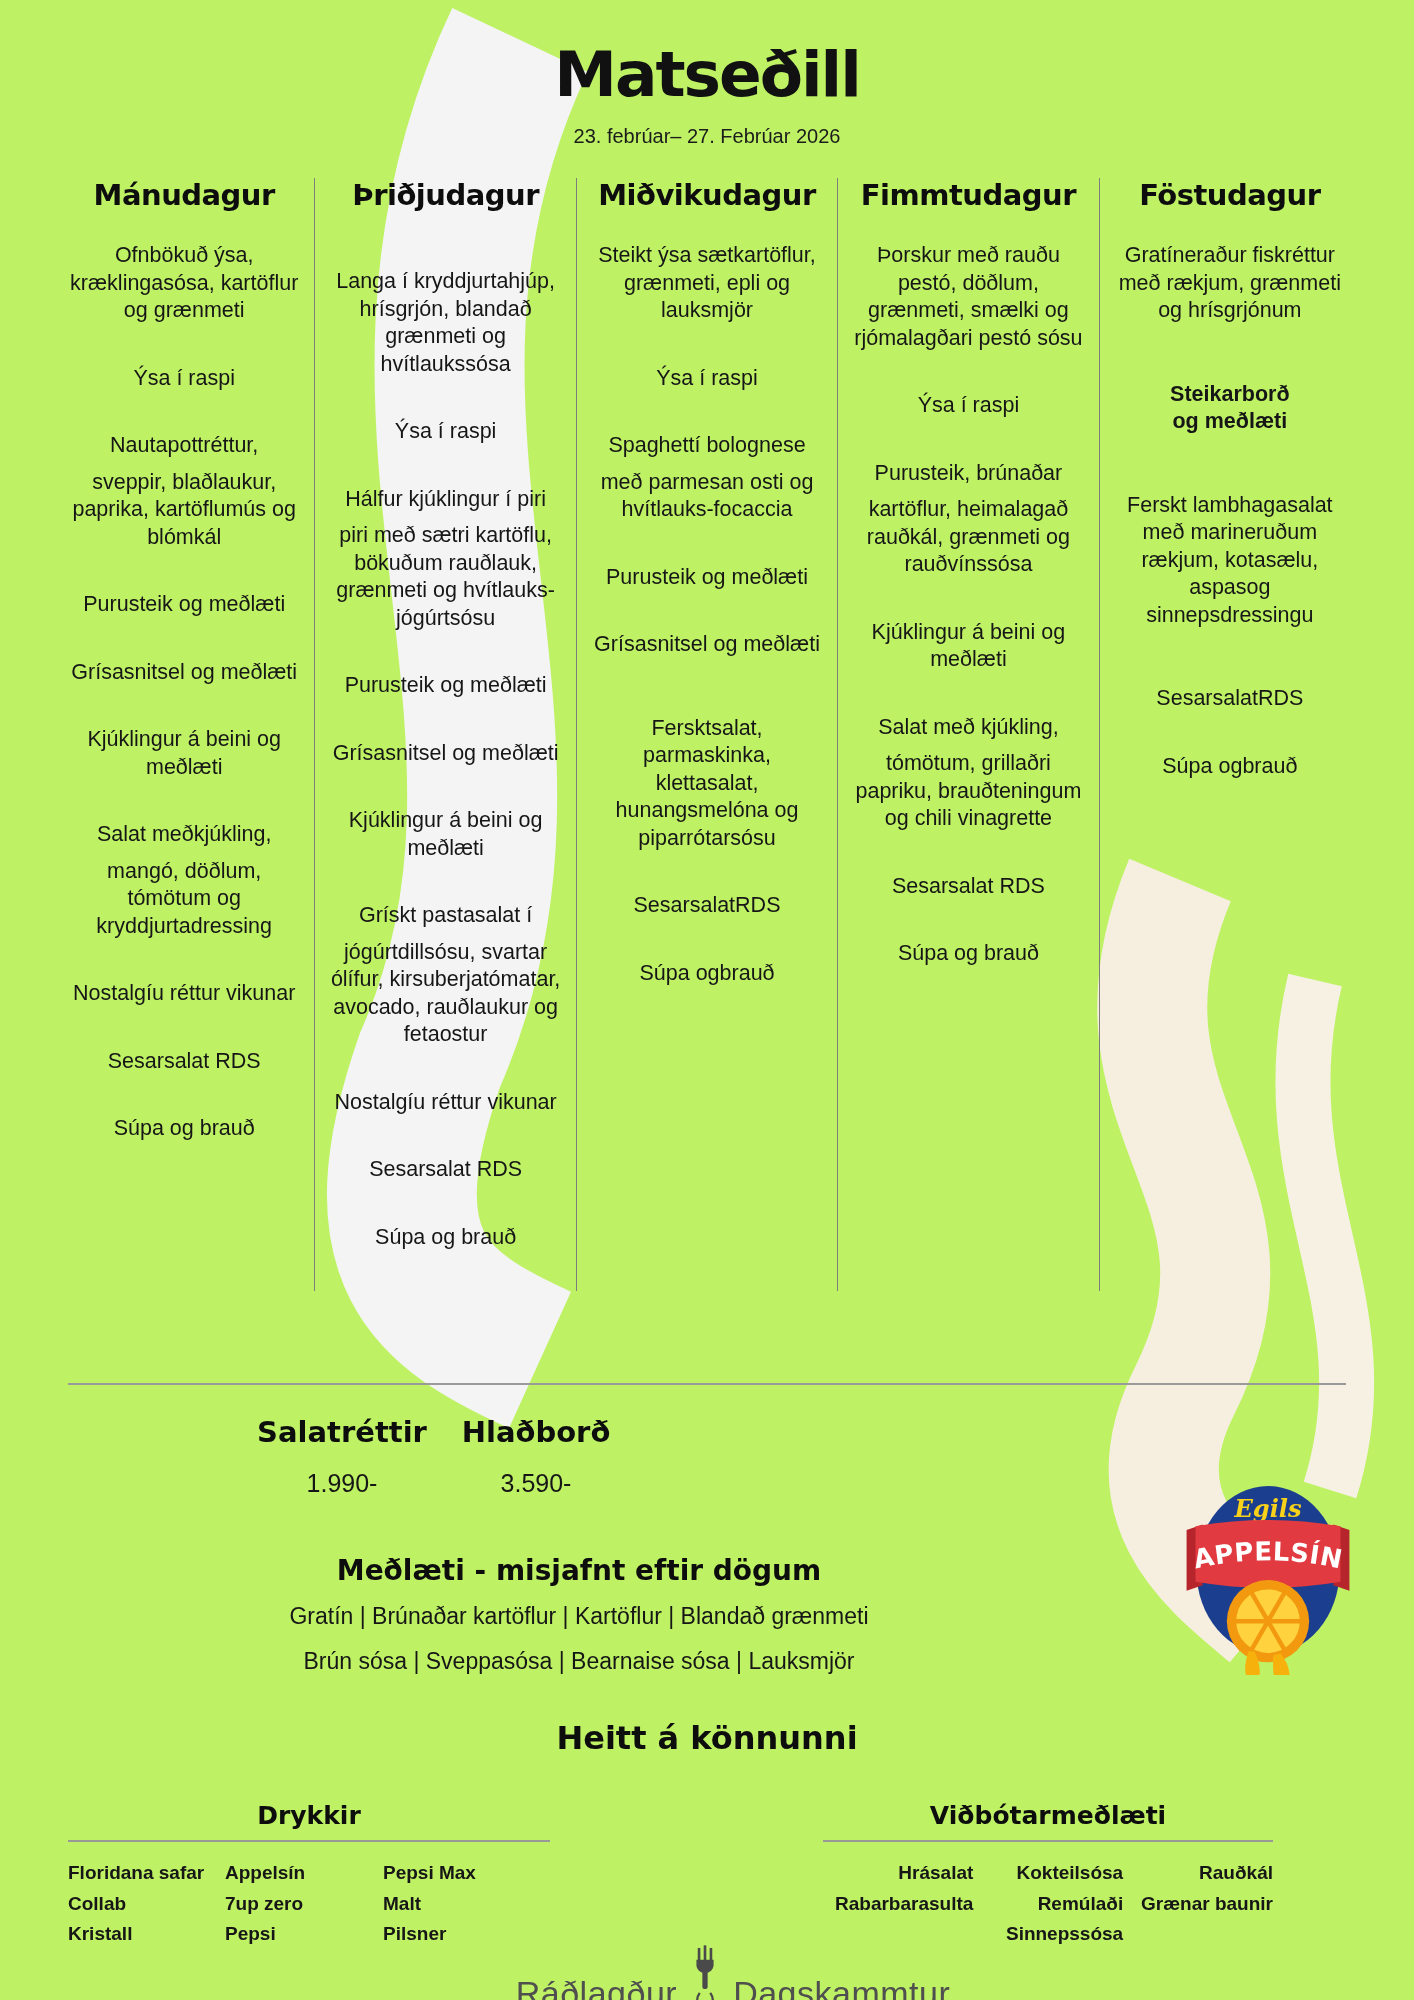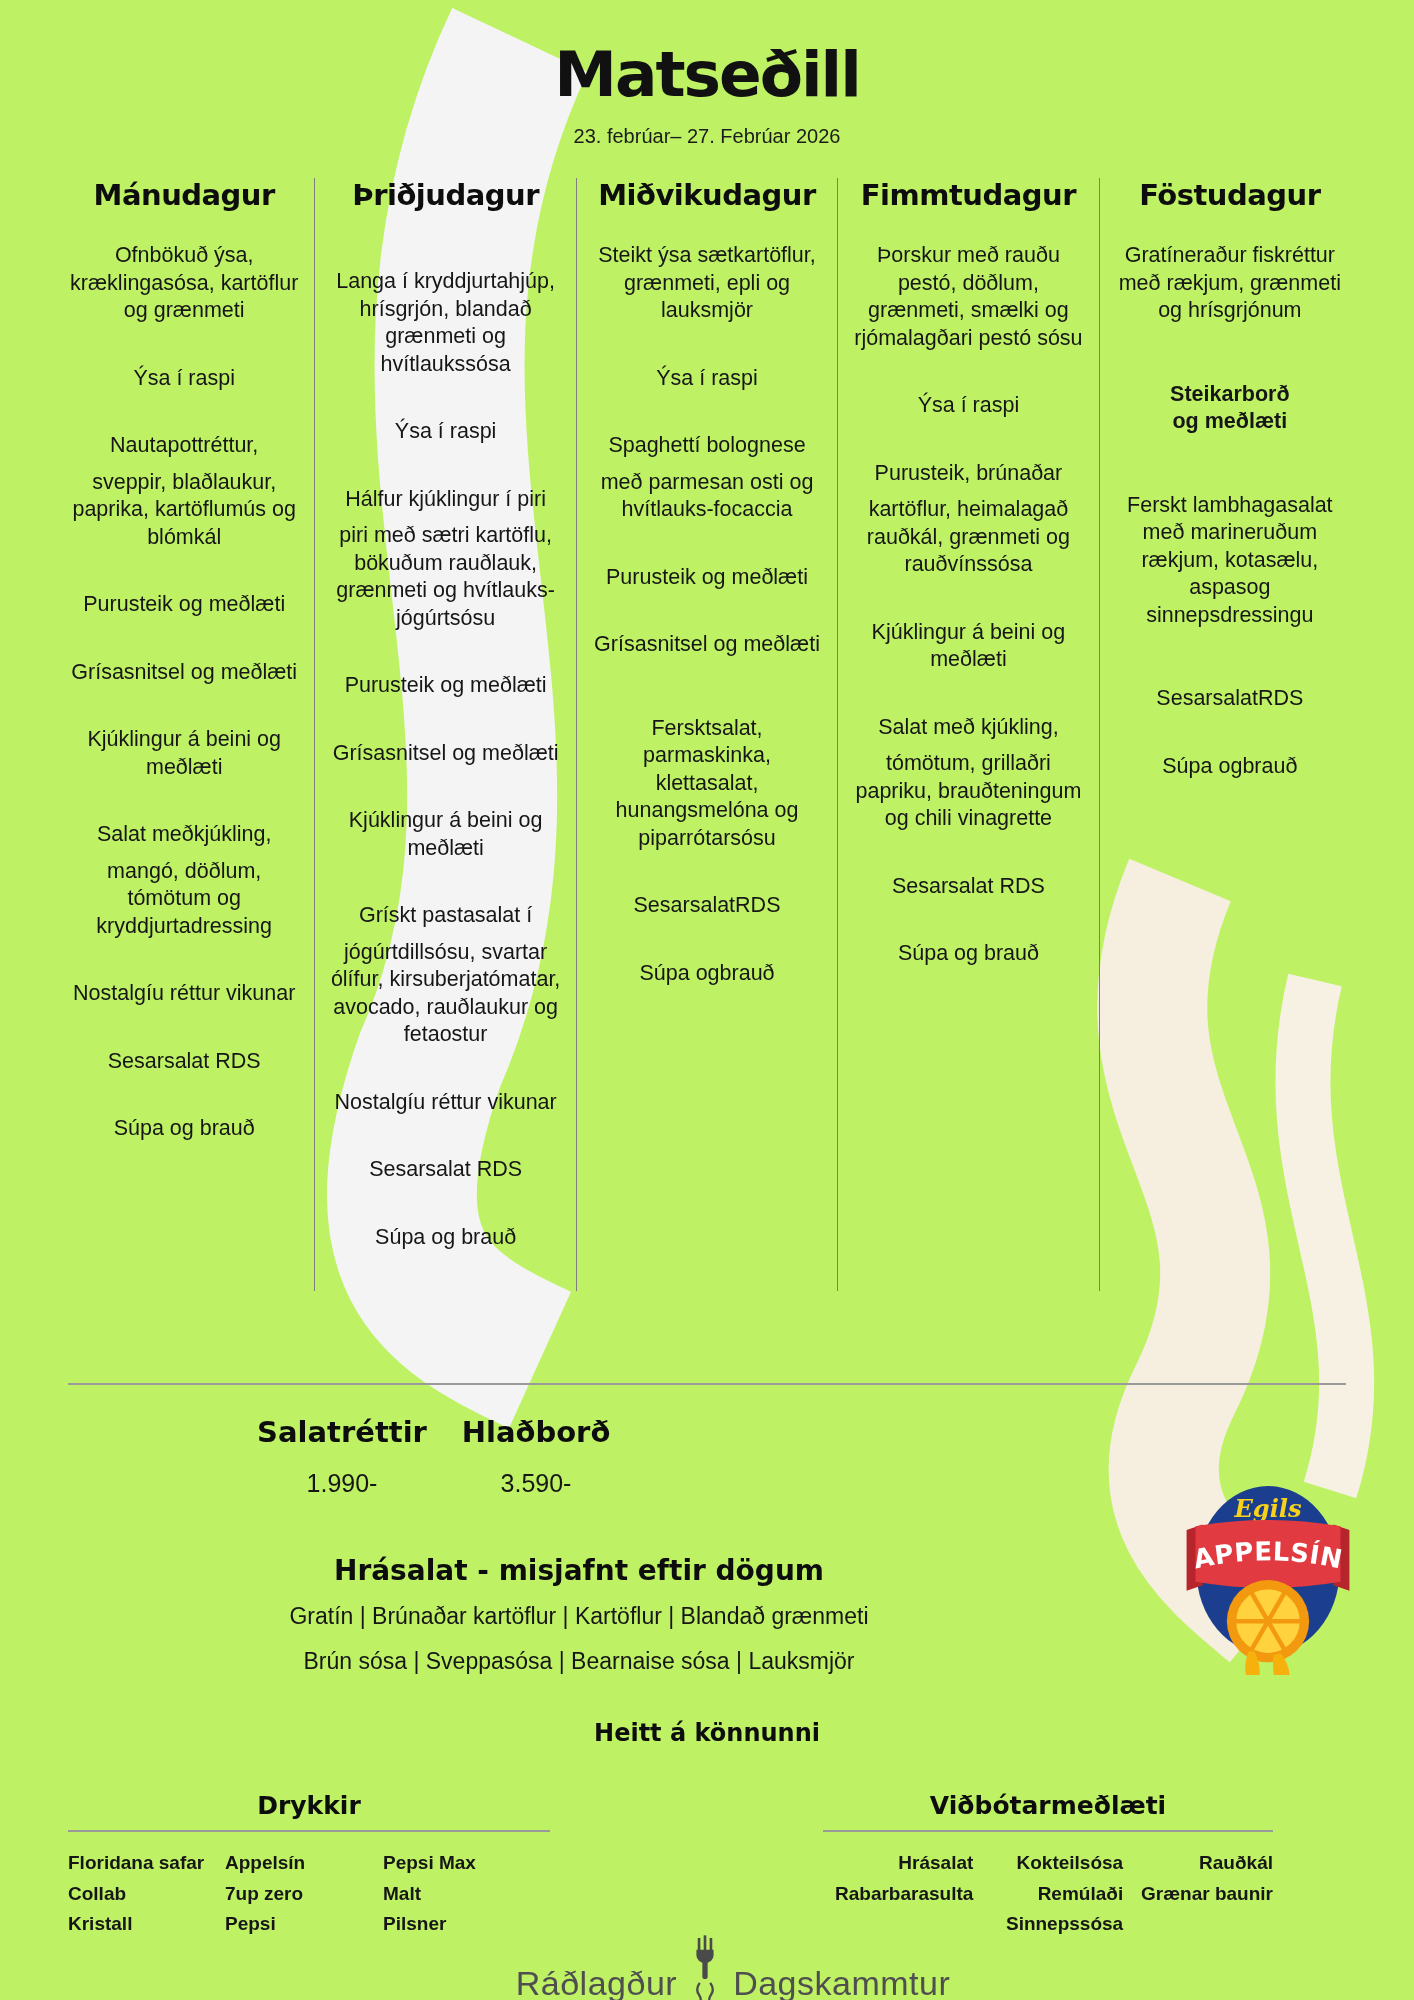--- a/index.html
+++ b/index.html
@@ -27,21 +27,21 @@
 
   .pricing{display:flex;gap:14px;margin:30px 0 0 252px;}
   .price-block{width:180px;text-align:center;}
   .price-label{font-family:"DejaVu Sans",sans-serif;font-weight:800;font-size:29px;color:#0d0d0d;}
   .price-value{margin-top:20px;font-size:25px;}
 
   .sides{width:1158px;margin-top:56px;text-align:center;}
   .sides-title{font-family:"DejaVu Sans",sans-serif;font-weight:800;font-size:28px;color:#0d0d0d;}
   .sides-line{margin-top:14px;font-size:23px;line-height:1.35;}
   .hot-title{margin-top:42px;width:100%;text-align:center;
-      font-family:"DejaVu Sans",sans-serif;font-weight:800;font-size:24px;color:#0d0d0d;}
+      font-family:"DejaVu Sans",sans-serif;font-weight:800;font-size:32px;color:#0d0d0d;}
 
   .bottom-row{display:flex;justify-content:space-between;margin:44px 141px 2px 68px;}
   .list-section{box-sizing:border-box;}
   .list-section.drinks{width:482px;}
   .list-section.extras{width:450px;}
   .list-header{text-align:center;font-family:"DejaVu Sans",sans-serif;font-weight:800;
       font-size:25px;color:#0d0d0d;padding-bottom:10px;border-bottom:2px solid #999;}
   .list-cols{display:flex;padding-top:16px;font-size:19px;font-weight:bold;line-height:1.6;}
   .drinks .list-col{text-align:left;}
   .drinks .list-col:nth-child(1){width:157px;}
@@ -159,21 +159,21 @@
         <div class="price-label">Salatréttir</div>
         <div class="price-value">1.990-</div>
       </div>
       <div class="price-block">
         <div class="price-label">Hlaðborð</div>
         <div class="price-value">3.590-</div>
       </div>
     </section>
 
     <section class="sides">
-      <div class="sides-title">Hrásalat - misjafnt eftir dögum</div>
+      <div class="sides-title">Meðlæti - misjafnt eftir dögum</div>
       <div class="sides-line">Gratín | Brúnaðar kartöflur | Kartöflur | Blandað grænmeti</div>
       <div class="sides-line">Brún sósa | Sveppasósa | Bearnaise sósa | Lauksmjör</div>
     </section>
 
     <div class="hot-title">Heitt á könnunni</div>
 
     <section class="bottom-row">
       <div class="list-section drinks">
         <div class="list-header">Drykkir</div>
         <div class="list-cols">

